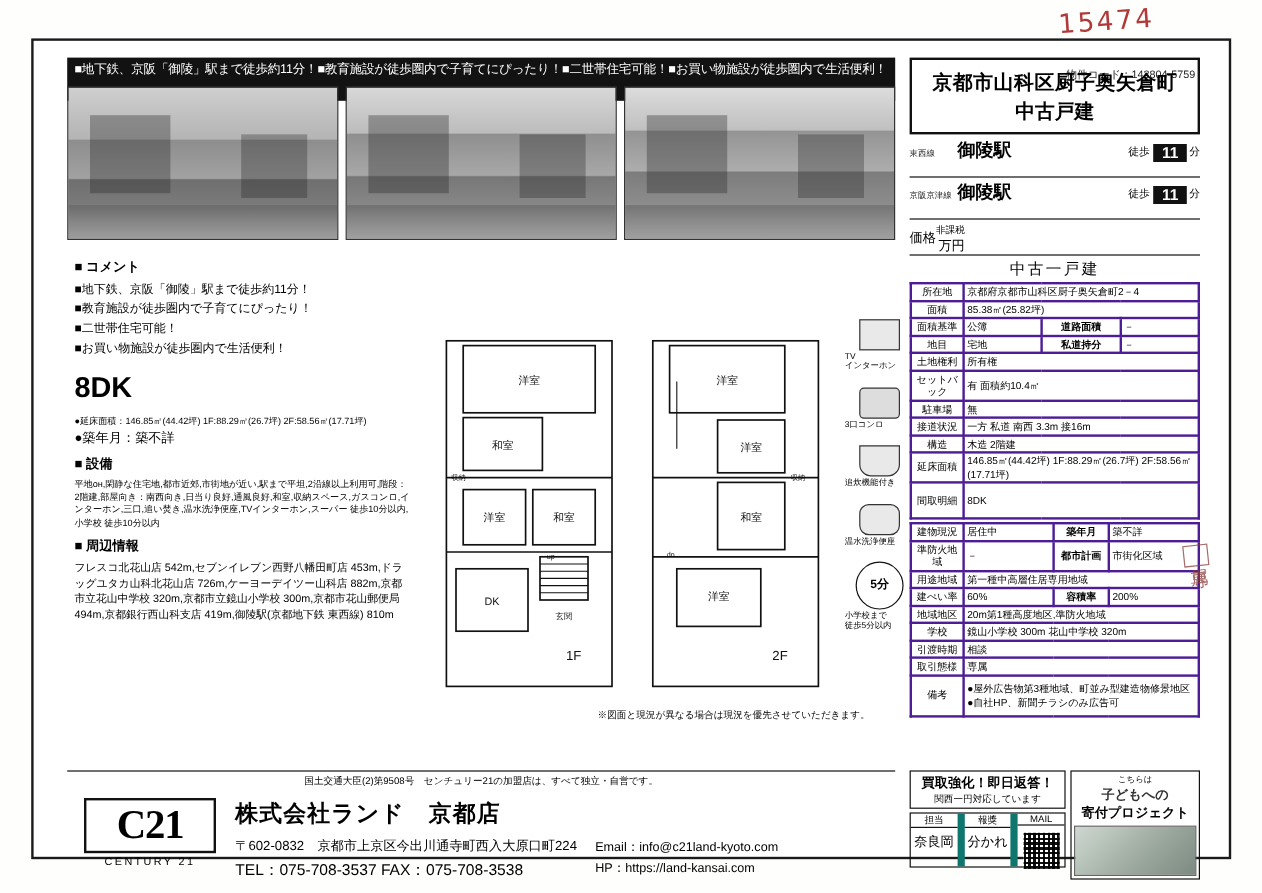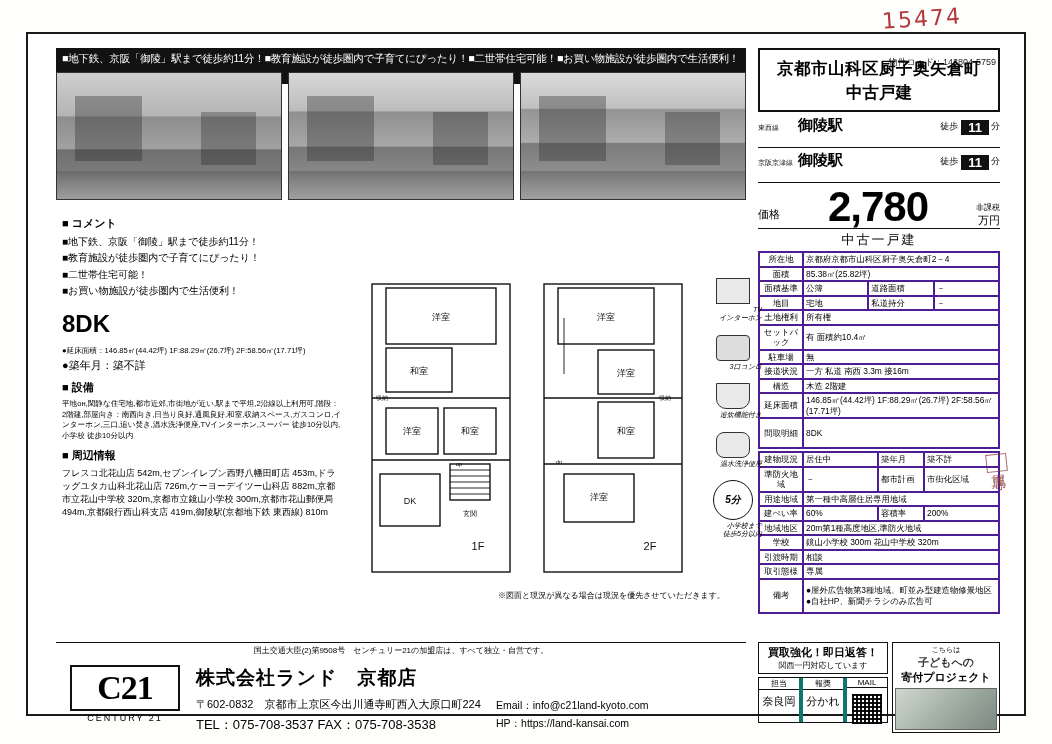--- a/index.html
+++ b/index.html
@@ -144,21 +144,21 @@
     font-size: 8.4px;
     table-layout: fixed;
   }
   table.spec td {
     border: 2px solid #4c1d95;
     padding: 1px 2px;
     vertical-align: middle;
     line-height: 1.25;
   }
   td.k { width: 44px; text-align: center; background: #fff; }
-  td.k2 { width: 46px; text-align: left; }
+  td.k2 { width: 46px; text-align: center; font-weight: bold; }
   
   .leftcol {
     position: absolute;
     left: 34px; top: 176px;
     width: 280px;
     font-size: 9px;
     line-height: 1.45;
   }
   .sec-title {
     font-size: 11px; font-weight: bold;
@@ -172,26 +172,25 @@
   
   .plan {
     position: absolute;
     left: 330px; top: 244px;
     width: 340px; height: 330px;
   }
   .plan svg { display: block; }
   
   .icons {
     position: absolute;
-    left: 676px; top: 244px;
+    left: 676px; top: 232px;
     width: 58px;
-    text-align: right;
+    text-align: left;
     font-size: 7px;
     line-height: 1.2;
-    font-style: italic;
   }
   .icon-item { margin-bottom: 12px; }
   .icon-box {
     width: 34px; height: 26px;
     margin: 0 auto 2px;
     border: 1px solid #333;
     background: #e9e9e9;
     position: relative;
   }
   .icon-circle {
@@ -249,21 +248,21 @@
     text-align: center;
     padding: 2px 0;
   }
   .buy-box .b1 { font-size: 11px; font-weight: bold; }
   .buy-box .b2 { font-size: 8px; }
   .stamp {
     margin-top: 3px;
     display: flex;
     border: 1px solid #111;
   }
-  .stamp .cell { flex: 1; border-right: 4px solid #0f766e; }
+  .stamp .cell { flex: 1; border-right: 6px solid #0f766e; }
   .stamp .cell:last-child { border-right: none; }
   .stamp .hd { font-size: 8px; text-align: center; border-bottom: 1px solid #111; }
   .stamp .bd { font-size: 11px; text-align: center; padding: 4px 0; height: 32px; }
   .qr {
     width: 30px; height: 30px; margin: 2px auto;
     background:
       repeating-linear-gradient(90deg,#111 0 2px,#fff 2px 4px),
       repeating-linear-gradient(0deg,#111 0 2px,#fff 2px 4px);
     background-blend-mode: multiply;
   }
@@ -332,21 +331,20 @@
           <div class="st-line">京阪京津線</div>
           <div class="st-name">御陵駅</div>
           <div class="st-walk">徒歩</div>
           <div class="st-min">11</div>
           <div class="st-fun">分</div>
         </div>
       </div>
 
       <div class="price-row">
         <div class="price-label">価格</div>
-        <div class="price-val">2,780</div>
         <div class="price-unit">
           <div class="u1">非課税</div>
           <div class="u2">万円</div>
         </div>
       </div>
 
       <div class="type-bar">中古一戸建</div>
 
       <table class="spec">
         <tbody>

